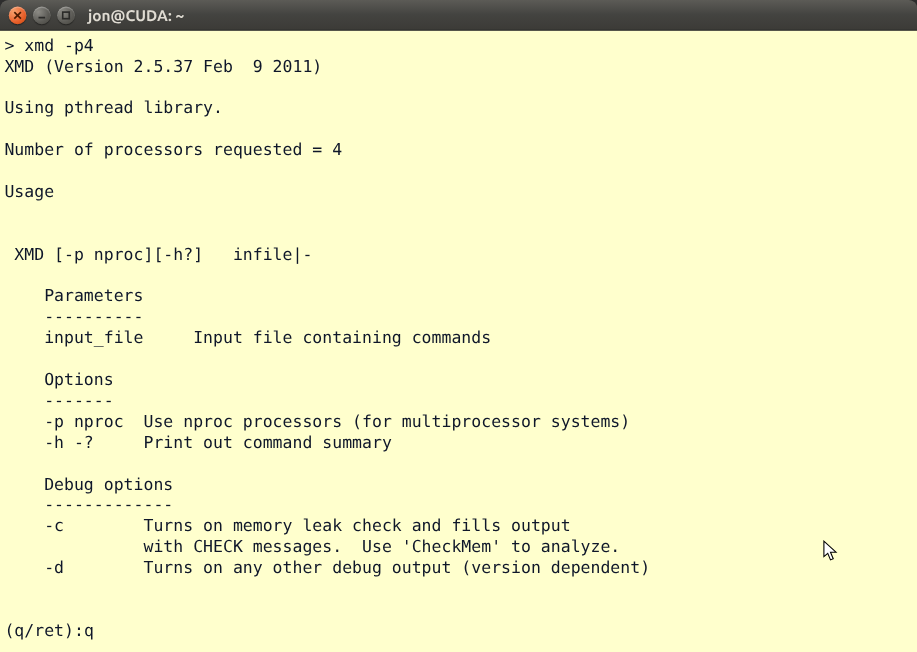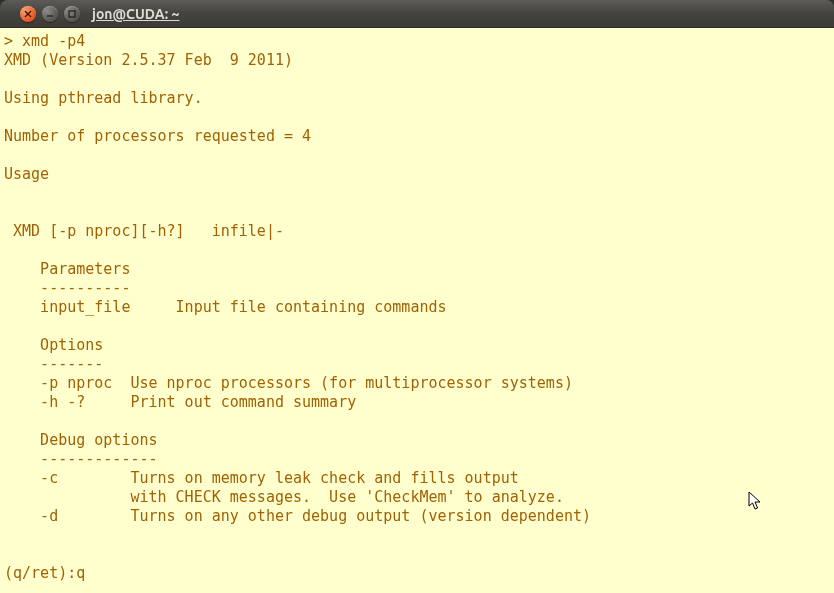--- a/index.html
+++ b/index.html
@@ -18,27 +18,26 @@
     flex-direction: column;
     background: #3c3b37;
     border-radius: 8px 8px 0 0;
     overflow: hidden;
   }
   .titlebar {
     height: 27px;
     background: linear-gradient(to bottom, #5c5b56 0%, #434340 50%, #3c3b37 100%);
     display: flex;
     align-items: center;
-    padding: 0 20px;
+    padding: 0 8px;
     font-family: "Ubuntu", "DejaVu Sans", sans-serif;
     font-size: 14px;
     font-weight: bold;
     color: #dfdbd2;
     border-bottom: 1px solid #2a2a28;
-    text-decoration: underline;
   }
   .window-controls {
     display: flex;
     gap: 6px;
     margin-right: 12px;
   }
   .wbtn {
     width: 16px;
     height: 16px;
     border-radius: 50%;
@@ -52,21 +51,21 @@
   .wbtn-close {
     background: radial-gradient(circle at 30% 30%, #f7a26e, #e85f2a 60%, #c24406);
   }
   .wbtn-min, .wbtn-max {
     background: radial-gradient(circle at 30% 30%, #8c8b85, #5b5a55 60%, #47463f);
   }
   .wbtn svg { width: 10px; height: 10px; }
   .terminal {
     flex: 1;
     background: #ffffcd;
-    color: #a16207;
+    color: #0f172a;
     font-size: 15px;
     line-height: 19px;
     padding: 4px 4px;
     white-space: pre;
     position: relative;
     font-family: "DejaVu Sans Mono", "Liberation Mono", monospace;
   }
   .cursor-pointer {
     position: absolute;
     right: 70px;

